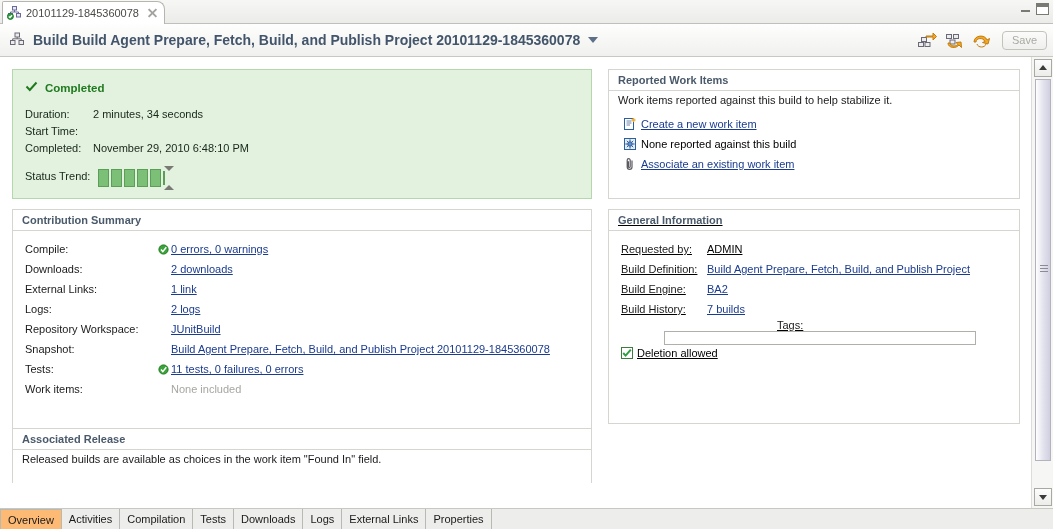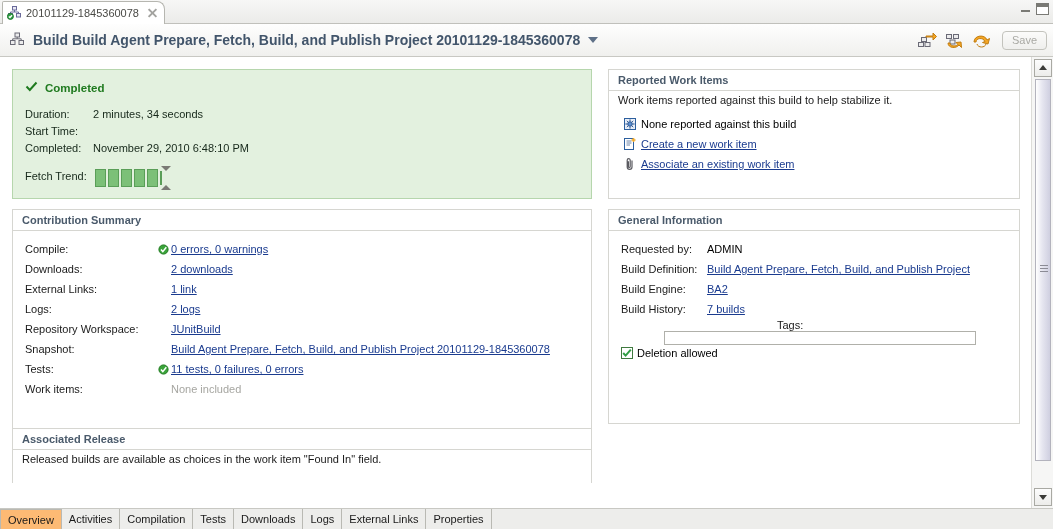--- a/index.html
+++ b/index.html
@@ -344,21 +344,21 @@
           <div class="status-row">
             <span class="k">Start Time:</span>
           </div>
           <div class="status-row">
             <span class="k">Completed:</span>
             <span class="v">November 29, 2010 6:48:10 PM</span>
           </div>
         </div>
 
         <div class="trend-row">
-          <span class="trend-label">Fetch Trend:</span>
+          <span class="trend-label">Status Trend:</span>
           <span class="trend-bars">
             <span class="trend-bar"></span>
             <span class="trend-bar"></span>
             <span class="trend-bar"></span>
             <span class="trend-bar"></span>
             <span class="trend-bar"></span>
             <span class="trend-marker">
               <span class="trend-bar"></span>
               <span class="tri-up"></span>
               <span class="tri-dn"></span>
@@ -429,49 +429,49 @@
       </div>
 
       <div class="section section-frame" style="left:608px; top:12px; width:412px; height:130px;">
         <div class="section-hdr">Reported Work Items</div>
         <div class="section-sub">Work items reported against this build to help stabilize it.</div>
 
         <div style="padding:8px 0 0 10px;">
           <div class="kv">
             <span class="ico" style="width:22px">
               <svg width="14" height="14" viewBox="0 0 14 14">
+                <rect x="1.5" y="1.5" width="9" height="11" fill="#ffffff" stroke="#2c5f9e"></rect>
+                <path d="M3.5 4 H8.5 M3.5 6 H8.5 M3.5 8 H7" stroke="#6e86a8"></path>
+                <path d="M10.5 1 L10.5 5 M8.5 3 L12.5 3" stroke="#f0a92b" stroke-width="1.6"></path>
+              </svg>
+            </span>
+            <span class="link">Create a new work item</span>
+          </div>
+          <div class="kv">
+            <span class="ico" style="width:22px">
+              <svg width="14" height="14" viewBox="0 0 14 14">
                 <rect x="1.5" y="1.5" width="11" height="11" fill="#e8eef8" stroke="#2c5f9e"></rect>
                 <circle cx="7" cy="7" r="2.3" fill="#5d8fd0" stroke="#24508c"></circle>
                 <path d="M7 2.4 V4 M7 10 V11.6 M2.4 7 H4 M10 7 H11.6 M3.8 3.8 L4.9 4.9 M9.1 9.1 L10.2 10.2 M10.2 3.8 L9.1 4.9 M4.9 9.1 L3.8 10.2" stroke="#24508c"></path>
               </svg>
             </span>
             <span>None reported against this build</span>
           </div>
           <div class="kv">
             <span class="ico" style="width:22px">
               <svg width="14" height="14" viewBox="0 0 14 14">
-                <rect x="1.5" y="1.5" width="9" height="11" fill="#ffffff" stroke="#2c5f9e"></rect>
-                <path d="M3.5 4 H8.5 M3.5 6 H8.5 M3.5 8 H7" stroke="#6e86a8"></path>
-                <path d="M10.5 1 L10.5 5 M8.5 3 L12.5 3" stroke="#f0a92b" stroke-width="1.6"></path>
-              </svg>
-            </span>
-            <span class="link">Create a new work item</span>
-          </div>
-          <div class="kv">
-            <span class="ico" style="width:22px">
-              <svg width="14" height="14" viewBox="0 0 14 14">
                 <path d="M9 3.5 V10 a2.4 2.4 0 0 1 -4.8 0 V3.2 a1.5 1.5 0 0 1 3 0 V9.6 a0.9 0.9 0 0 1 -1.8 0 V4.2" stroke="#5a5a60" fill="none" stroke-width="1.2"></path>
               </svg>
             </span>
             <span class="link">Associate an existing work item</span>
           </div>
         </div>
       </div>
 
-      <div class="section section-frame" style="left:608px; top:152px; width:412px; height:215px;">
+      <div class="section section-frame" style="left:608px; top:152px; width:412px; height:215px;text-decoration:underline;">
         <div class="section-hdr">General Information</div>
         <div style="padding:8px 0 0 12px;">
           <div class="kv">
             <span class="key" style="width:86px">Requested by:</span>
             <span>ADMIN</span>
           </div>
           <div class="kv">
             <span class="key" style="width:86px">Build Definition:</span>
             <span class="link">Build Agent Prepare, Fetch, Build, and Publish Project</span>
           </div>

